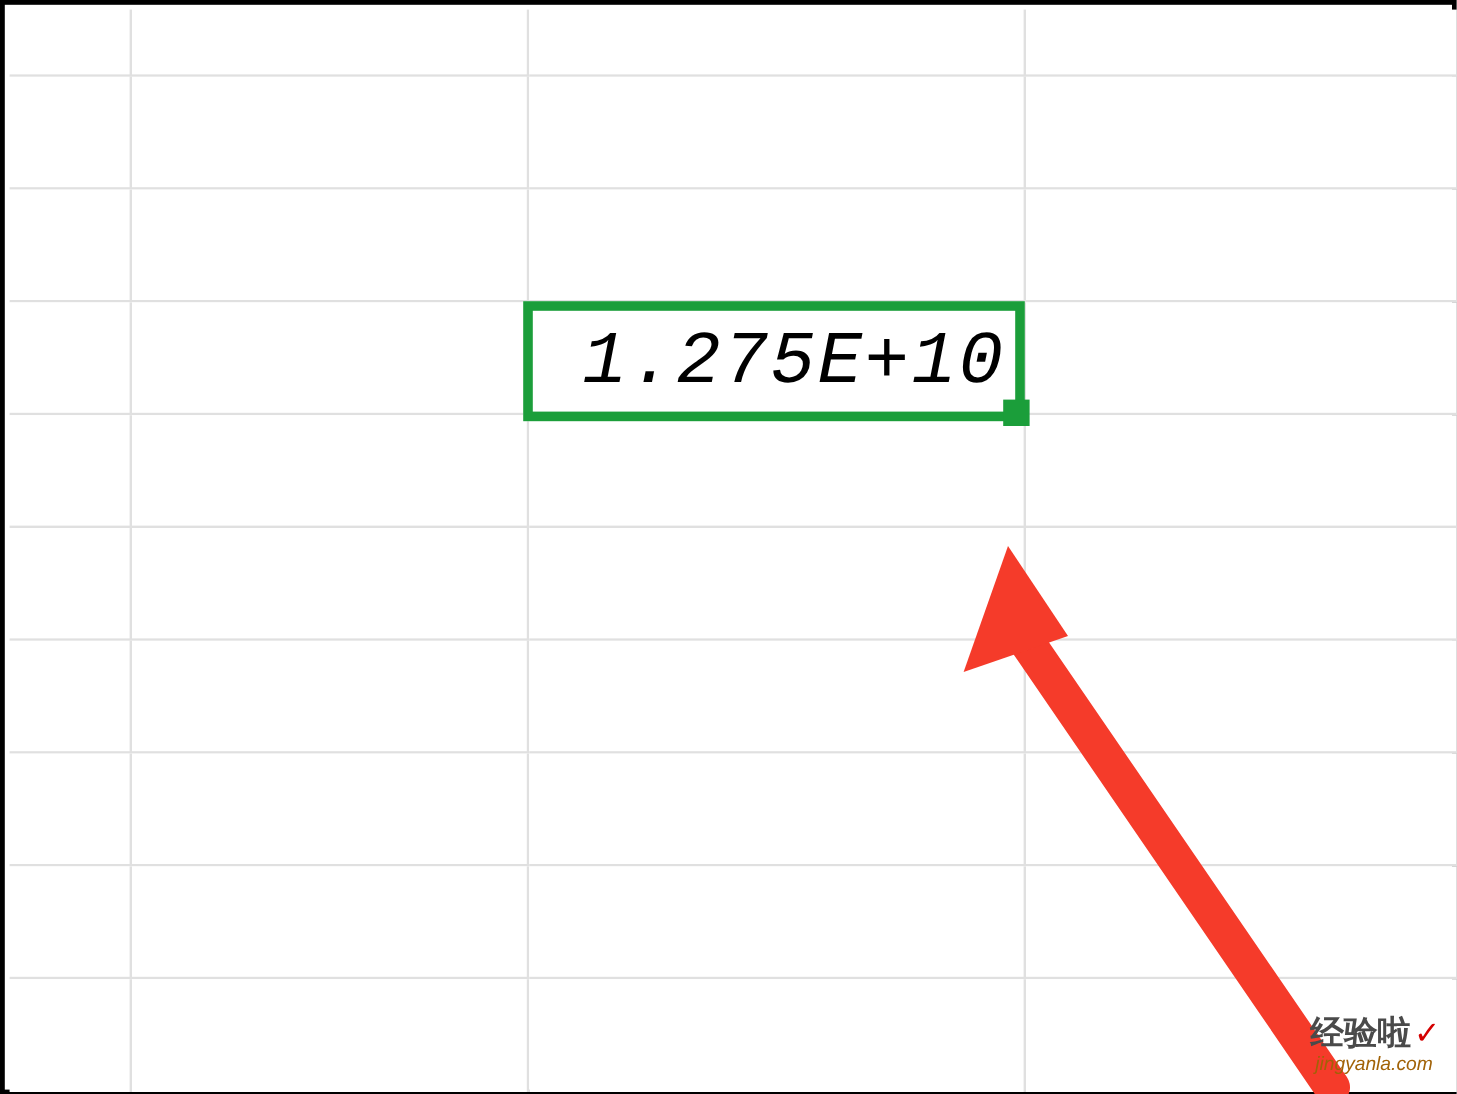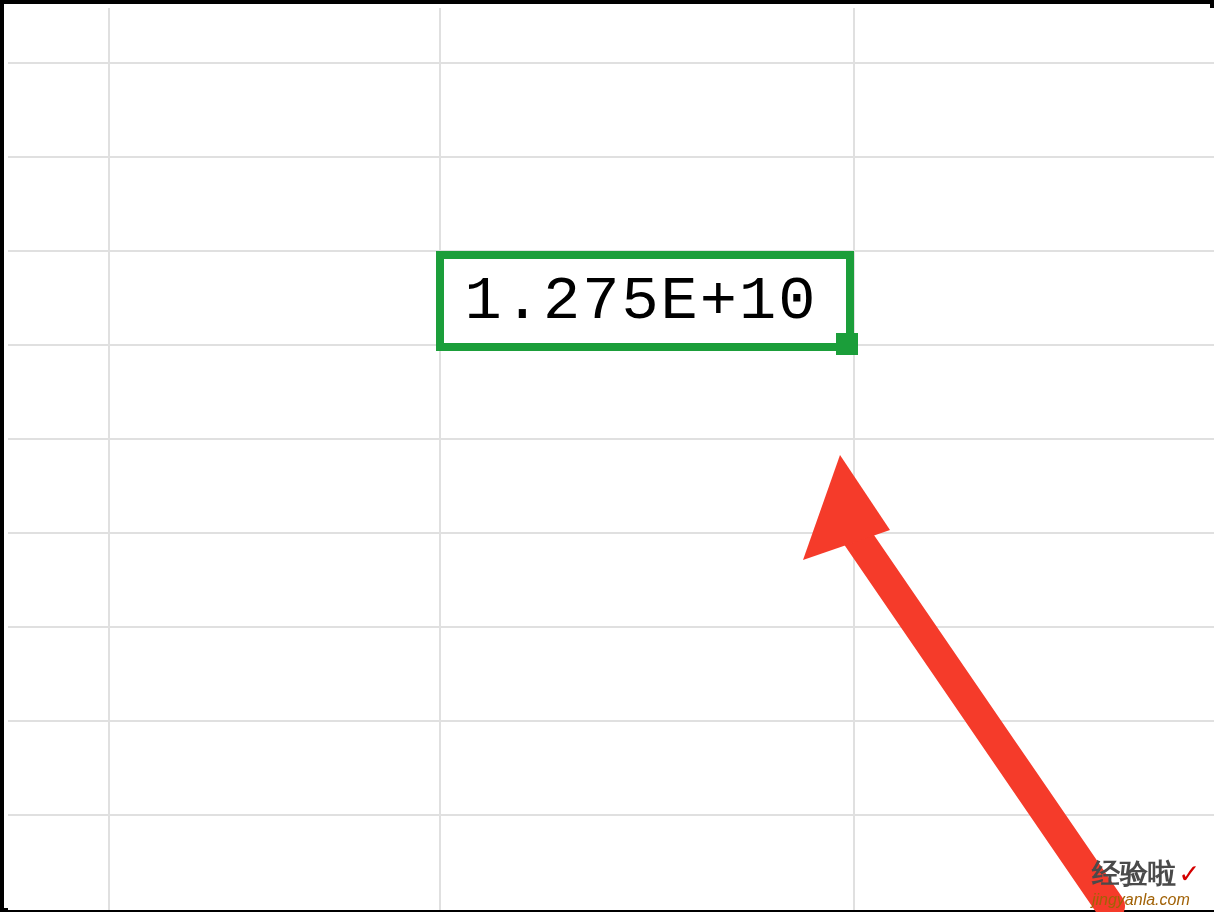--- a/index.html
+++ b/index.html
@@ -39,23 +39,24 @@
     .selected-cell {
       position: absolute;
       left: 436px;
       top: 251px;
       width: 418px;
       height: 100px;
       border: 8px solid #1b9e3a;
       background: #ffffff;
       display:flex;
       align-items:center;
-      justify-content:center;
+      justify-content:flex-end;
       padding-right:8px;
       z-index: 5;
+      font-style: italic;
     }
     .selected-cell .value {
       font-family: "Courier New", monospace;
       font-size: 62px;
       color:#000;
       letter-spacing: 2px;
       font-weight: normal;
     }
     .fill-handle {
       position:absolute;
@@ -70,22 +71,22 @@
       position:absolute;
       left:0; top:0;
       width:1214px; height:912px;
       pointer-events:none;
       z-index:10;
     }
 
     .watermark {
       position: absolute;
       right: 16px;
-      bottom: 4px;
-      text-align: left;
+      bottom: 16px;
+      text-align: center;
       z-index: 20;
       line-height: 1;
     }
     .watermark .wm-title {
       font-family: "SimSun","宋体",serif;
       font-size: 28px;
       font-weight: bold;
       color:#4a4a4a;
     }
     .watermark .wm-check {

